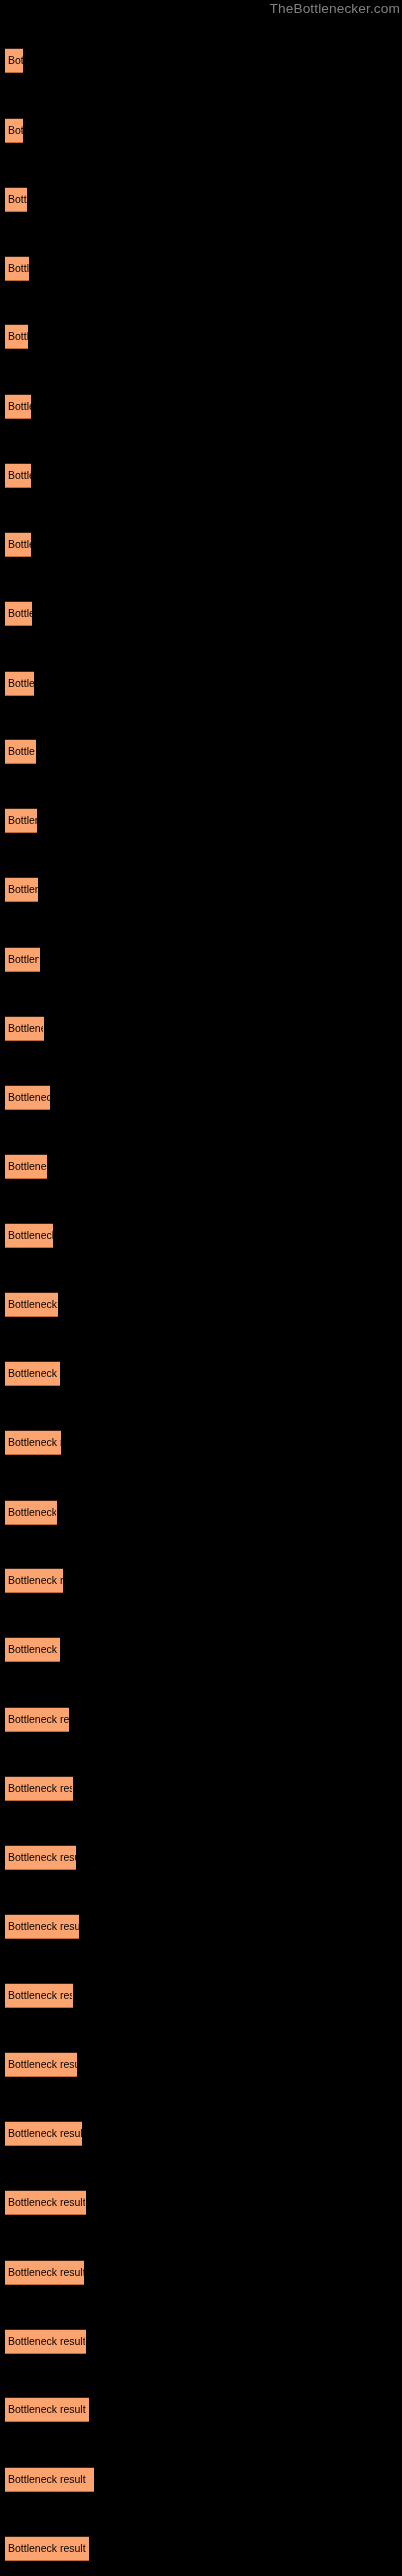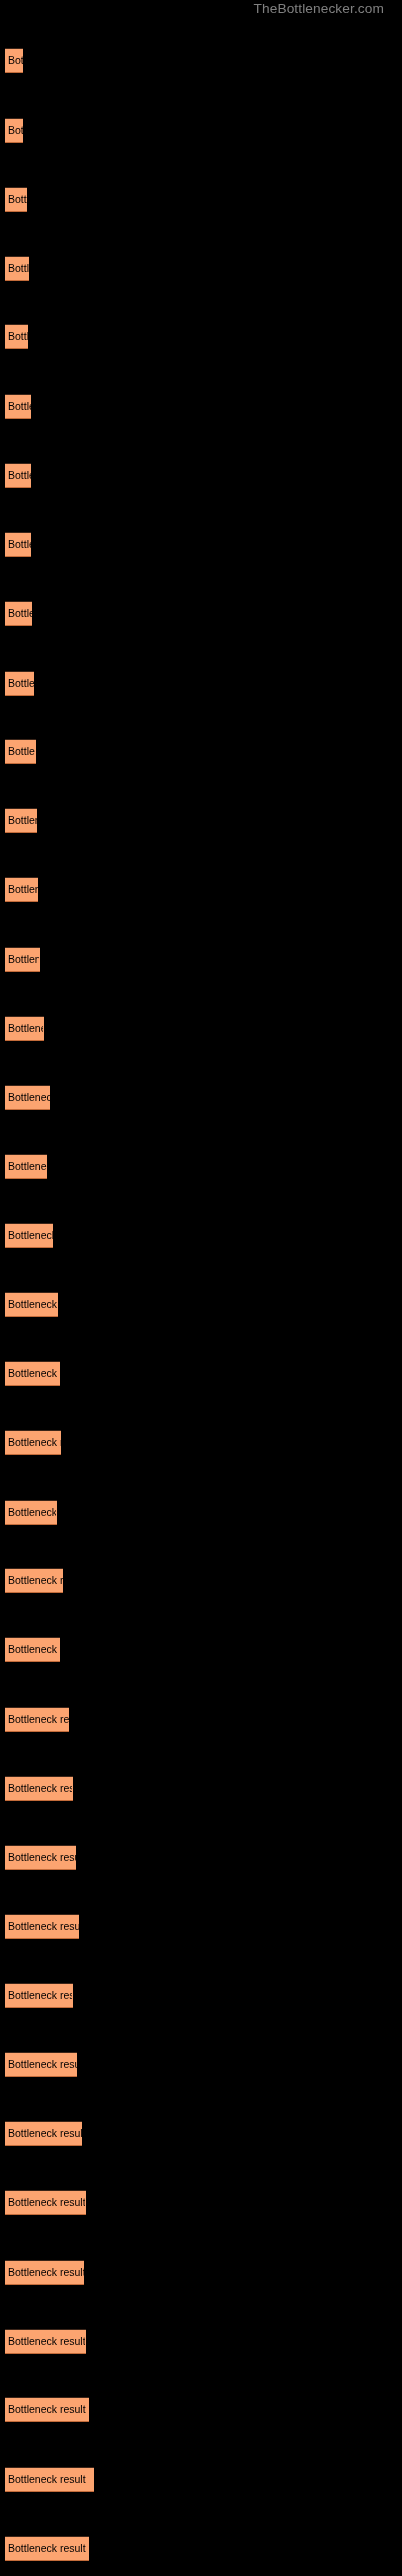--- a/index.html
+++ b/index.html
@@ -11,21 +11,21 @@
   body {
     width: 403px;
     height: 2576px;
     position: relative;
     overflow: hidden;
     font-family: "Liberation Sans", sans-serif;
   }
   #watermark {
     position: absolute;
     top: 0px;
-    right: 19px;
+    right: 3px;
     font-size: 13.7px;
     color: #808080;
     letter-spacing: 0.1px;
     line-height: 17.7px;
     white-space: nowrap;
     user-select: none;
   }
   #chart {
     position: absolute;
     left: 0;

